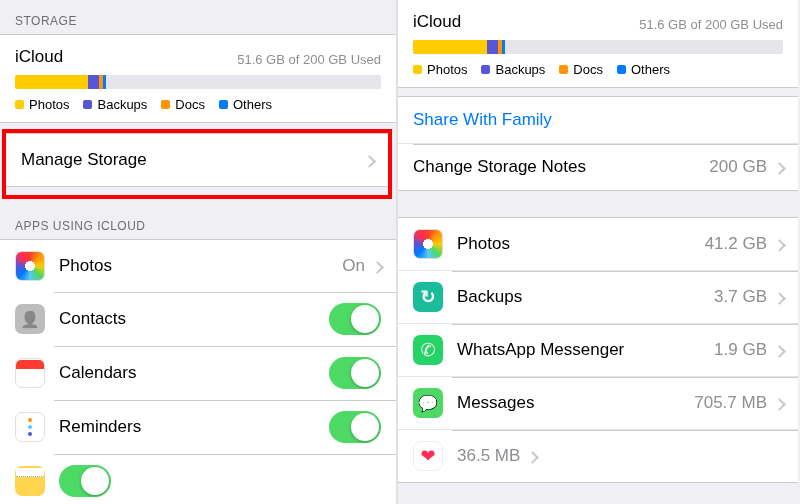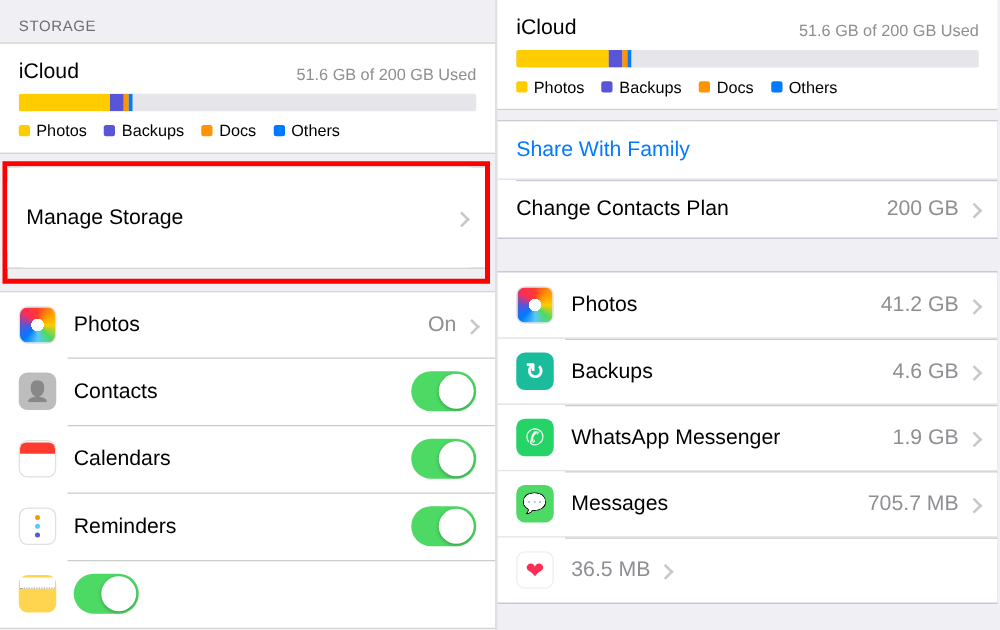--- a/index.html
+++ b/index.html
@@ -145,30 +145,30 @@
   .toggle::after {
     content: ""; position: absolute; top:2px; right:2px;
     width: 28px; height: 28px; background:#fff; border-radius:50%;
     box-shadow: 0 1px 3px rgba(0,0,0,.3);
   }
   
   .highlight-box {
     border: 4px solid #ff0000;
     margin: 6px 4px 6px 2px;
   }
-  .highlight-box .row { padding: 30px 15px; border-radius: 14px; }
+  .highlight-box .row { padding: 16px 15px; border-radius: 14px; }
   .thin-gap { height: 8px; }
   .link { color: #007aff; }
   .right .row + .row::after { left: 54px; }
   .right .plain-row + .plain-row::after,
   .right .plain-row::after { left: 15px; }
   .plain-row { padding: 13px 15px; }
   .plain-row + .plain-row { border-top: 1px solid #cccccc; }
   .group {
-    background:#c4b5fd; border-top:1px solid #cccccc; border-bottom:1px solid #cccccc;
+    background:#737373; border-top:1px solid #cccccc; border-bottom:1px solid #cccccc;
     margin-top: 26px;
   }
   .group.first { margin-top: 8px; }
   .group .row + .row { border-top: 1px solid #e5e5e5; }
 </style>
 </head>
 <body>
 
 <div class="pane left">
   <div class="section-header">STORAGE</div>
@@ -209,20 +209,21 @@
   <div class="highlight-box">
     <div class="block">
       <div class="row full-sep">
         <span class="label">Manage Storage</span>
         <span class="chevron"></span>
       </div>
     </div>
     <div class="thin-gap"></div>
   </div>
 
+  <div class="section-header">APPS USING ICLOUD</div>
 
   <div class="block">
     <div class="row">
       <div class="icon icon-photos"></div>
       <span class="label">Photos</span>
       <span class="detail">On</span>
       <span class="chevron"></span>
     </div>
     <div class="row">
       <div class="icon icon-contacts"></div>
@@ -283,37 +284,37 @@
           </div>
       </div>
     </div>
   </div>
 
   <div class="group first">
     <div class="row plain-row">
       <span class="label link">Share With Family</span>
     </div>
     <div class="row plain-row">
-      <span class="label">Change Contacts Plan</span>
+      <span class="label">Change Storage Notes</span>
       <span class="detail">200 GB</span>
       <span class="chevron"></span>
     </div>
   </div>
 
   <div class="group">
     <div class="row">
       <div class="icon icon-photos"></div>
       <span class="label">Photos</span>
       <span class="detail">41.2 GB</span>
       <span class="chevron"></span>
     </div>
     <div class="row">
       <div class="icon icon-backups"></div>
       <span class="label">Backups</span>
-      <span class="detail">4.6 GB</span>
+      <span class="detail">3.7 GB</span>
       <span class="chevron"></span>
     </div>
     <div class="row">
       <div class="icon icon-whatsapp"></div>
       <span class="label">WhatsApp Messenger</span>
       <span class="detail">1.9 GB</span>
       <span class="chevron"></span>
     </div>
     <div class="row">
       <div class="icon icon-messages"></div>

